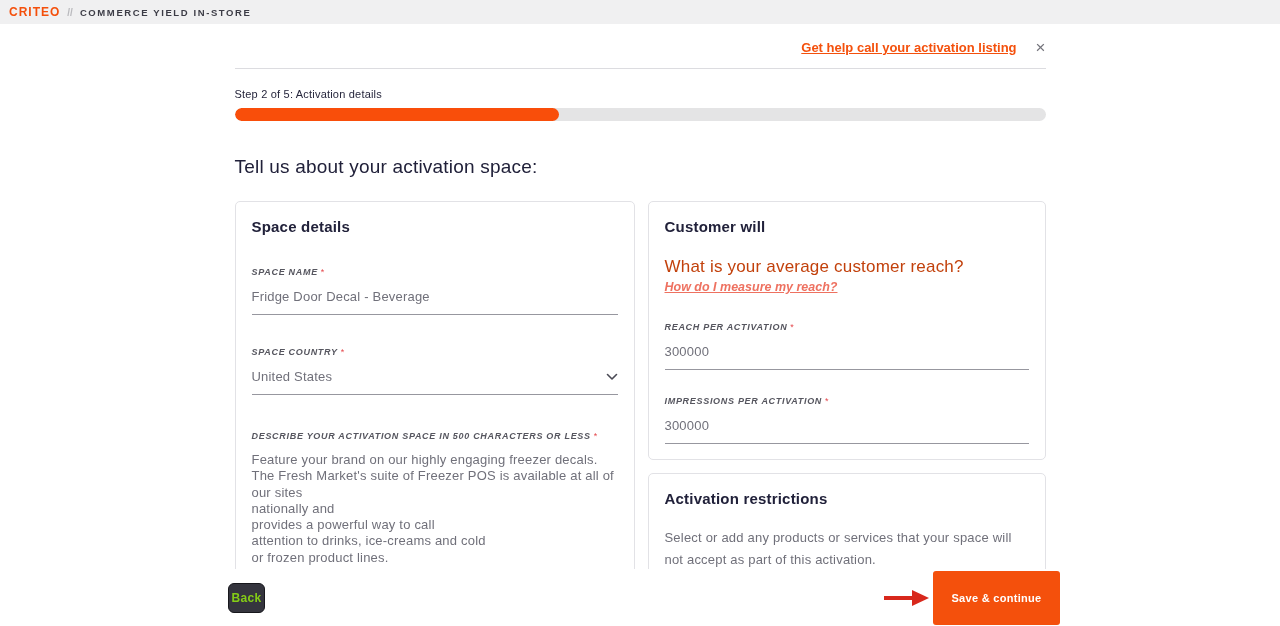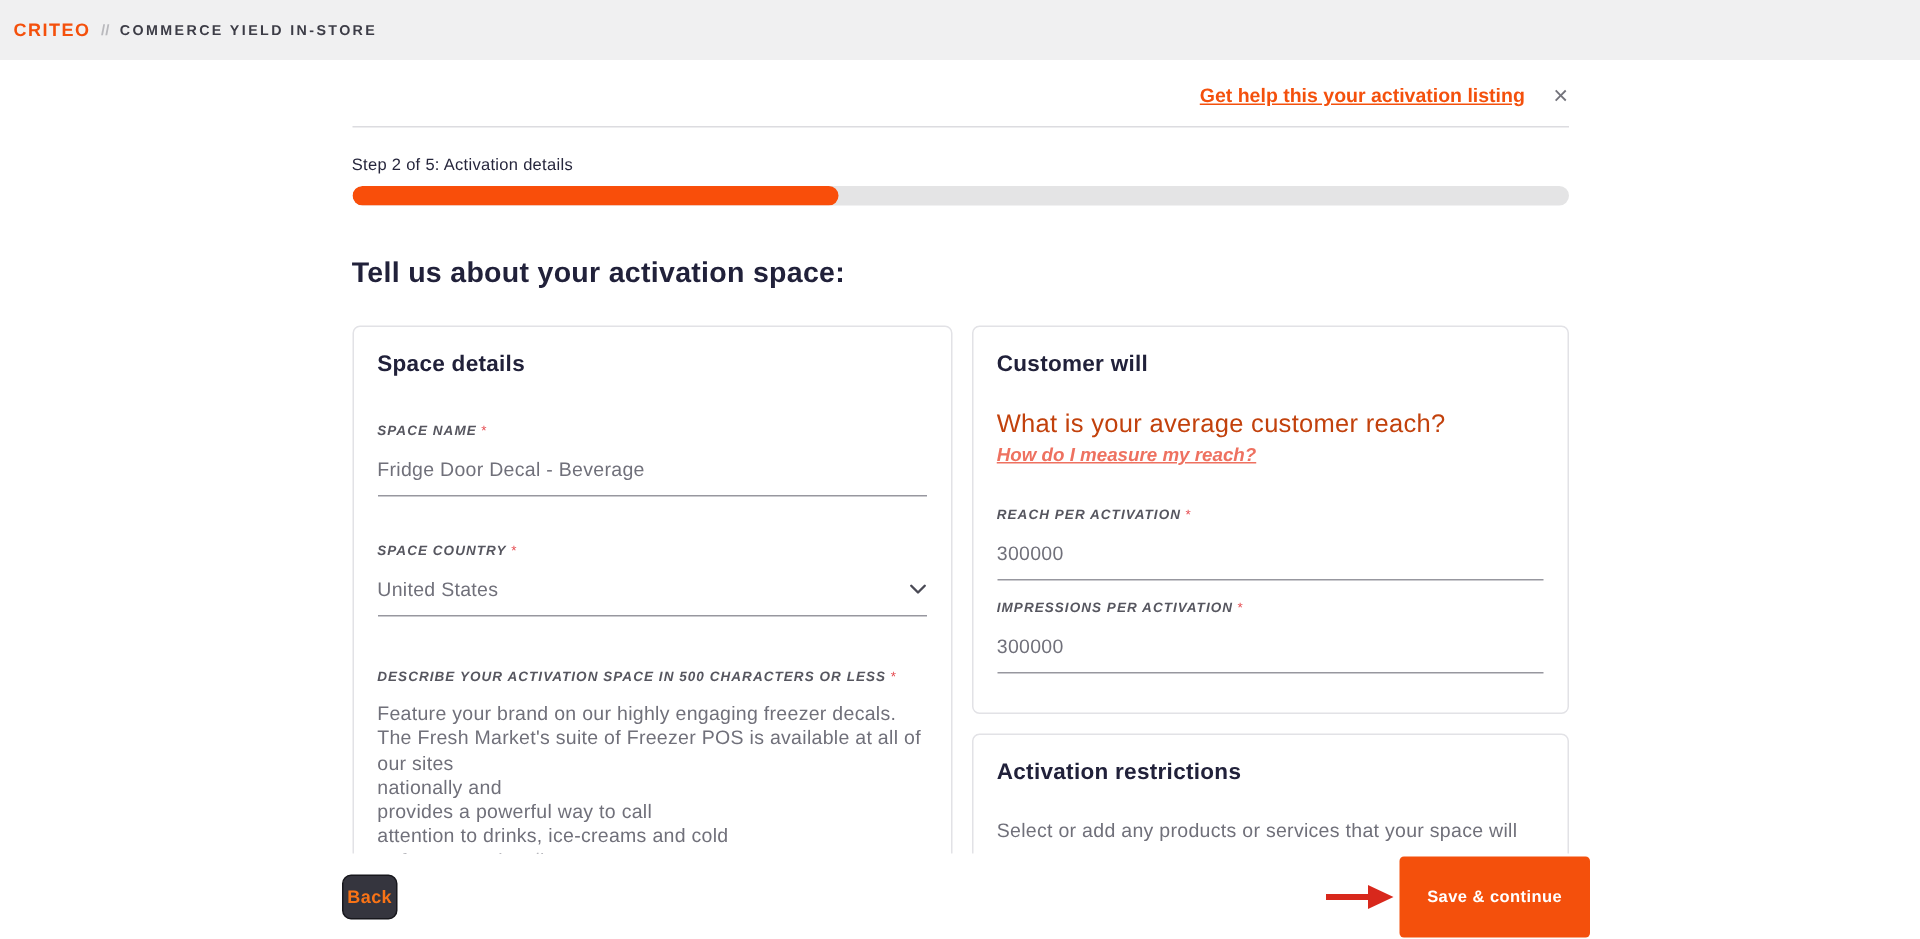--- a/index.html
+++ b/index.html
@@ -6,21 +6,21 @@
   html,body { width:1280px; height:626px; }
   body {
     font-family:"Liberation Sans", sans-serif;
     background:#ffffff;
     position:relative;
     overflow:hidden;
     color:#26263c;
   }
   
   .topbar {
-    height:40px; background:#f0f0f1;
+    height:24px; background:#f0f0f1;
     display:flex; align-items:center; padding-left:9px; gap:7px;
   }
   .logo { font-size:12px; font-weight:800; color:#f4500c; letter-spacing:1px; }
   .logo-sep { font-size:10px; font-weight:700; color:#b9b9bd; }
   .product-name { font-size:9.5px; font-weight:700; color:#3c3c46; letter-spacing:1.6px; }
 
   
   .container { width:811px; margin:0 auto; position:relative; }
 
   
@@ -42,21 +42,21 @@
   .step-label { margin-top:19px; font-size:11px; font-weight:400; color:#26263c; letter-spacing:0.2px; }
   .progress-track {
     margin-top:8px; height:13px; border-radius:7px; background:#e4e4e5;
     overflow:hidden; position:relative;
   }
   .progress-fill {
     height:100%; border-radius:7px; background:#f94e0a; width:40%;
   }
 
   
-  .page-heading { margin-top:35px; font-size:19px; font-weight:700; color:#21213a; letter-spacing:0.2px; }
+  .page-heading { margin-top:35px; font-size:19px; font-weight:400; color:#21213a; letter-spacing:0.2px; }
 
   
   .cards { margin-top:23px; display:grid; grid-template-columns:400px 398px; column-gap:13px; align-items:start; }
   .card {
     background:#fff; border:1px solid #e2e2e6; border-radius:5px; padding:16px;
   }
   .card-title { font-size:15px; font-weight:700; color:#21213a; letter-spacing:0.2px; }
   .right-col { display:flex; flex-direction:column; gap:13px; }
   .card-reach { height:259px; }
   .card-restrictions { height:150px; }
@@ -94,21 +94,21 @@
   
   .footer {
     position:absolute; left:0; right:0; bottom:0; height:57px;
     background:#ffffff; z-index:10;
   }
   .footer-inner {
     width:825px; margin:0 auto; height:100%;
     display:flex; align-items:center; justify-content:space-between;
   }
   .back-button {
-    background:#35353e; color:#f97316; font-family:"Liberation Sans",sans-serif;
+    background:#35353e; color:#84cc16; font-family:"Liberation Sans",sans-serif;
     font-size:12px; font-weight:700; letter-spacing:0.3px;
     border:1px solid #17171c; border-radius:6px;
     padding:7px 3px; cursor:pointer;
   }
   .save-area { display:flex; align-items:center; gap:3px; margin-right:-7px; }
   .save-button {
     background:#f4500c; color:#fff; font-family:"Liberation Sans",sans-serif;
     font-size:11px; font-weight:700; letter-spacing:0.3px;
     border:none; border-radius:3px; padding:21px 18px; cursor:pointer;
   }
@@ -118,21 +118,21 @@
 
 <header class="topbar">
   <span class="logo">CRITEO</span>
   <span class="logo-sep">//</span>
   <span class="product-name">COMMERCE YIELD IN-STORE</span>
 </header>
 
 <div class="container">
 
   <div class="help-row">
-    <a class="help-link">Get help this your activation listing</a>
+    <a class="help-link">Get help call your activation listing</a>
     <span class="close-icon">×</span>
   </div>
 
   <div class="step-label">Step 2 of 5: Activation details</div>
   <div class="progress-track">
     <div class="progress-fill" style="width: 40%;"></div>
   </div>
 
   <h1 class="page-heading">Tell us about your activation space:</h1>
 
@@ -175,21 +175,21 @@
       <section class="card card-reach">
         <div class="card-title">Customer will</div>
         <div class="reach-question">What is your average customer reach?</div>
         <a class="reach-link">How do I measure my reach?</a>
 
         <div class="field" style="margin-top:21px;">
           <span class="field-label">REACH PER ACTIVATION</span><span class="req">*</span>
           <div class="field-value">300000</div>
         </div>
 
-        <div class="field" style="margin-top:8px;">
+        <div class="field" style="margin-top:20px;">
           <span class="field-label">IMPRESSIONS PER ACTIVATION</span><span class="req">*</span>
           <div class="field-value">300000</div>
         </div>
       </section>
 
       <section class="card card-restrictions">
         <div class="card-title">Activation restrictions</div>
         <div class="restrict-desc">Select or add any products or services that your space will not accept as part of this activation.</div>
       </section>
 

